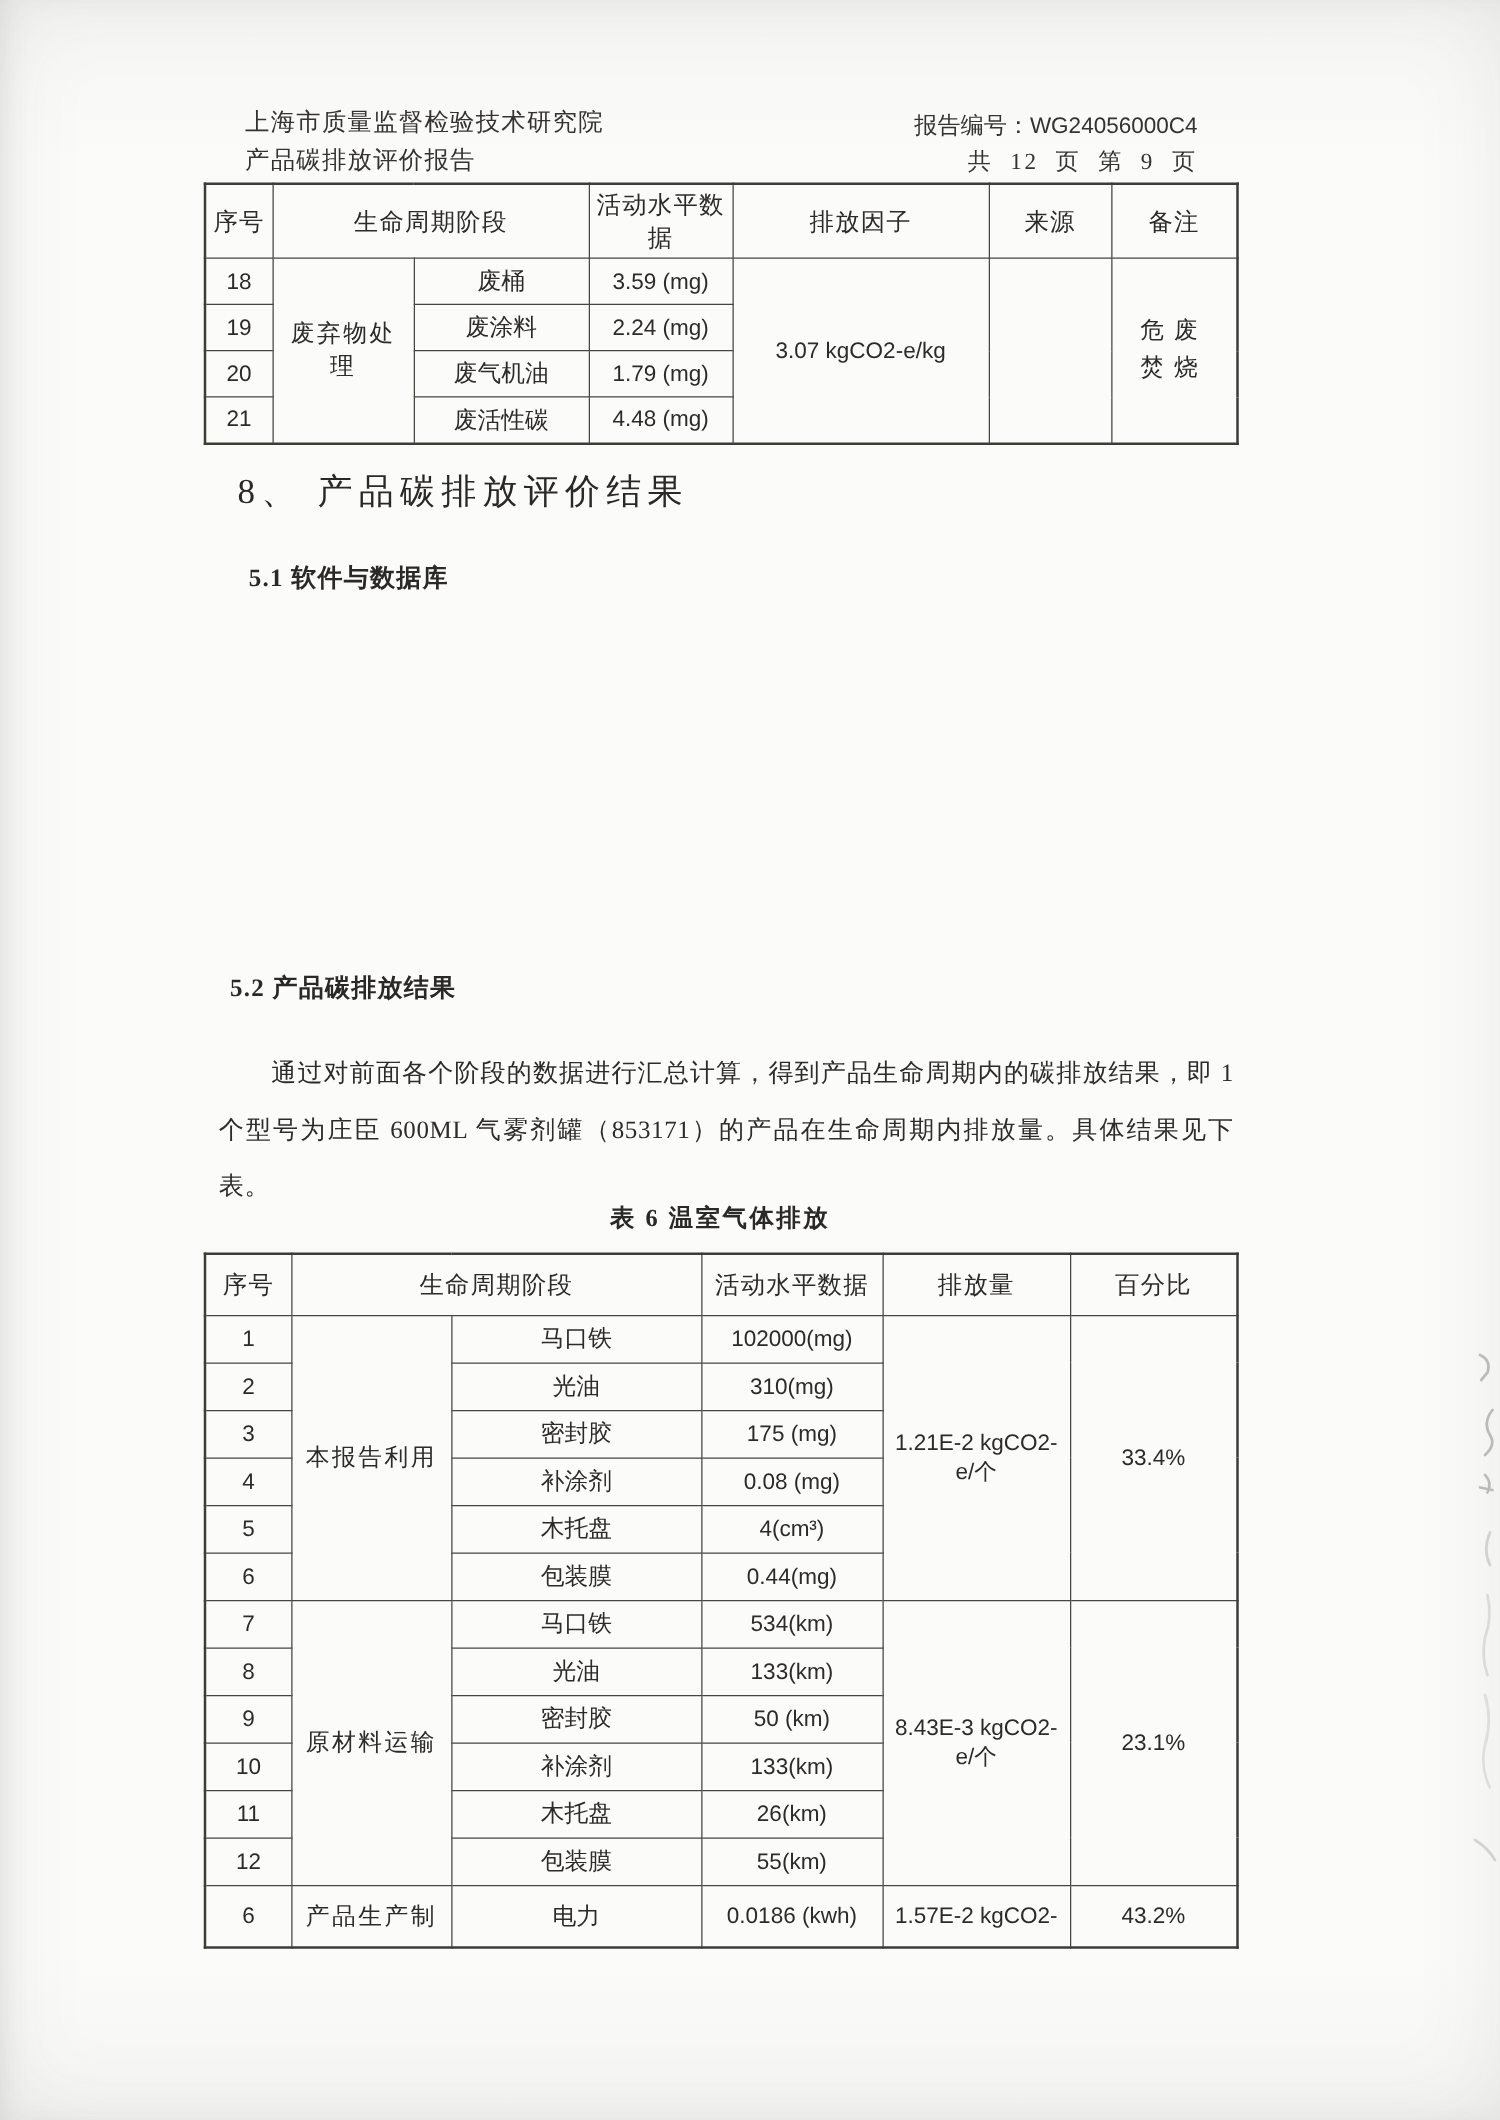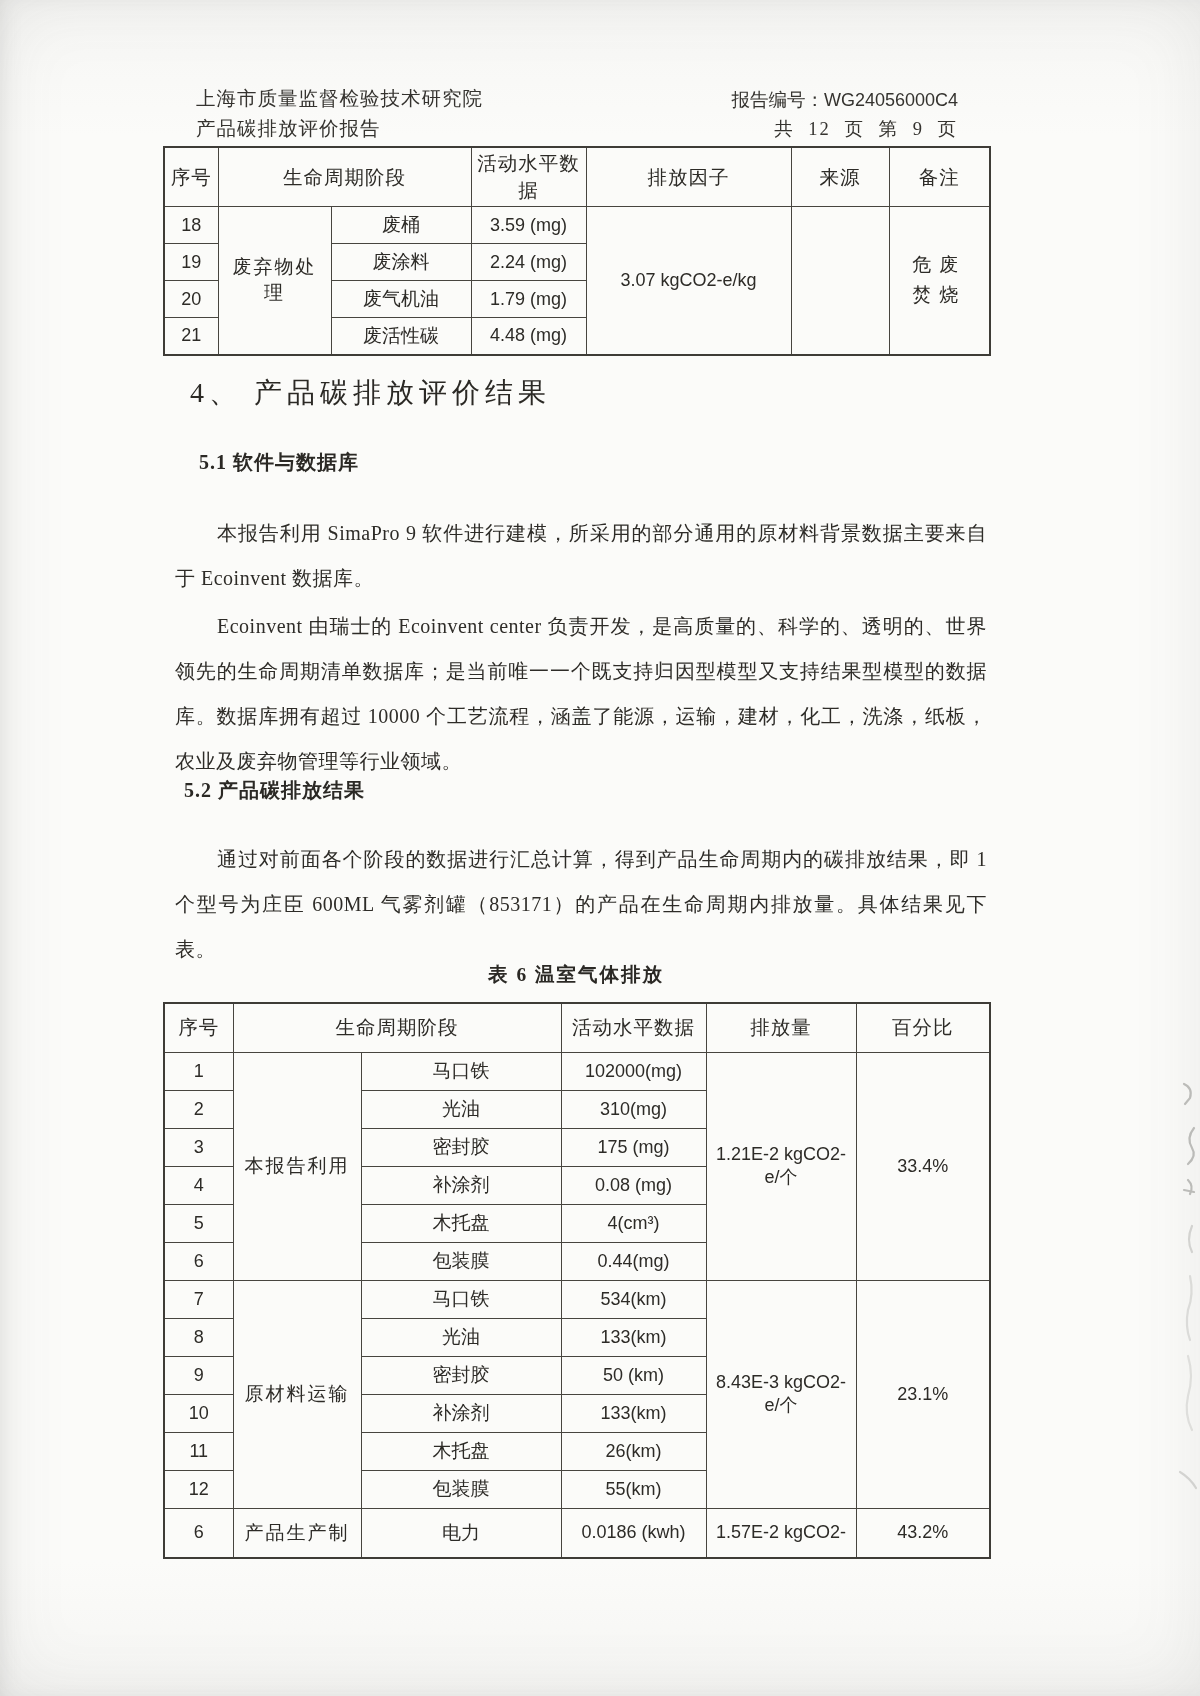--- a/index.html
+++ b/index.html
@@ -123,24 +123,22 @@
         <td class="num">1.79 (mg)</td>
       </tr>
       <tr>
         <td class="num">21</td>
         <td>废活性碳</td>
         <td class="num">4.48 (mg)</td>
       </tr>
     </tbody>
   </table>
 
-  <div class="sec4">4、 产品碳排放评价结果</div>
+  <div class="sec4">8、 产品碳排放评价结果</div>
   <div class="h5 h51">5.1 软件与数据库</div>
-  <p class="para p1">本报告利用 SimaPro 9 软件进行建模，所采用的部分通用的原材料背景数据主要来自于 Ecoinvent 数据库。</p>
-  <p class="para p2">Ecoinvent 由瑞士的 Ecoinvent center 负责开发，是高质量的、科学的、透明的、世界领先的生命周期清单数据库；是当前唯一一个既支持归因型模型又支持结果型模型的数据库。数据库拥有超过 10000 个工艺流程，涵盖了能源，运输，建材，化工，洗涤，纸板，农业及废弃物管理等行业领域。</p>
   <div class="h5 h52">5.2 产品碳排放结果</div>
   <p class="para p3">通过对前面各个阶段的数据进行汇总计算，得到产品生命周期内的碳排放结果，即 1 个型号为庄臣 600ML 气雾剂罐（853171）的产品在生命周期内排放量。具体结果见下表。</p>
 
   <div class="tbl-caption">表 6 温室气体排放</div>
 
   <table class="t2">
     <colgroup>
       <col style="width:69px">
         <col style="width:128px">
         <col style="width:200px">

